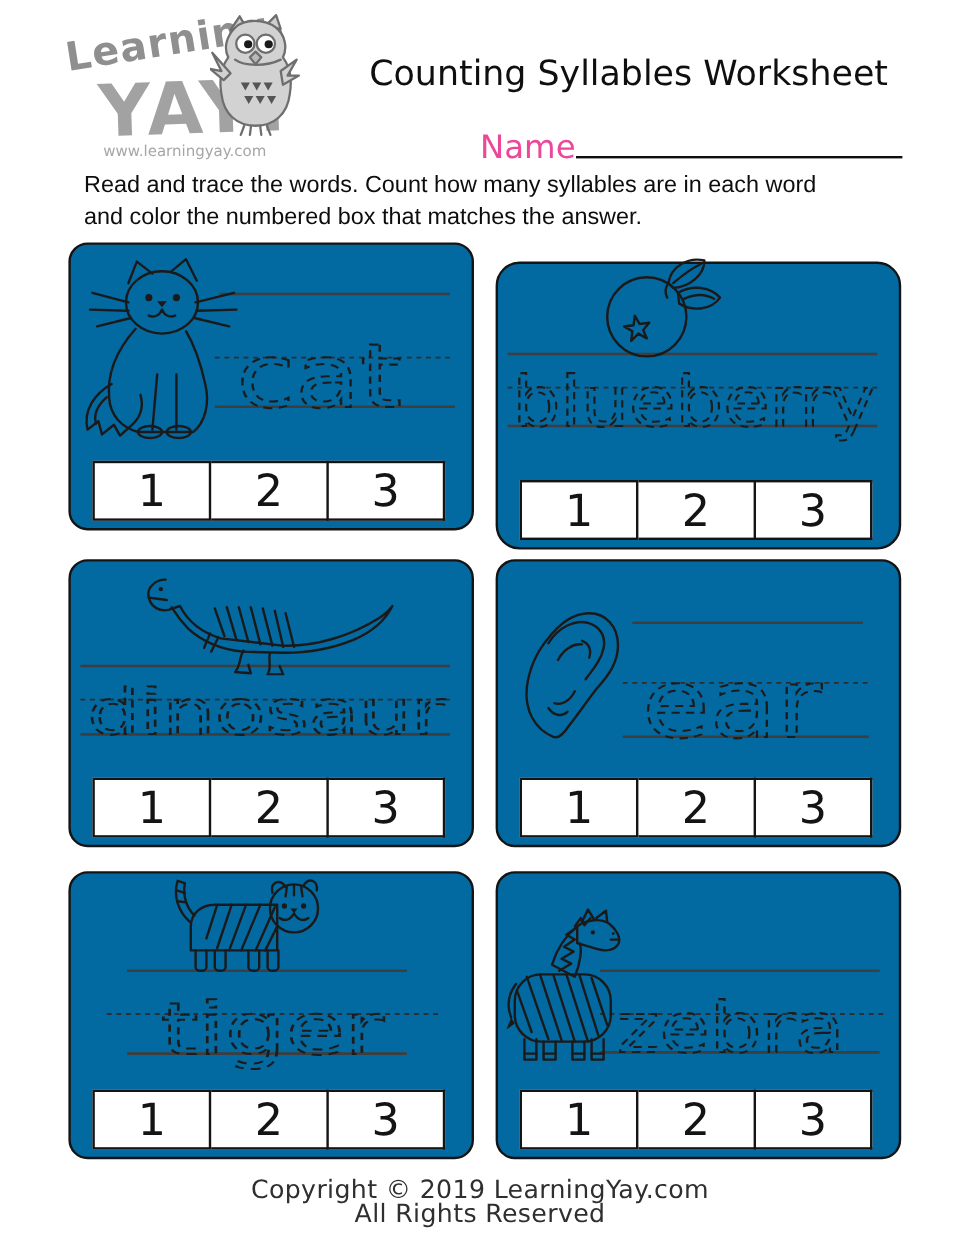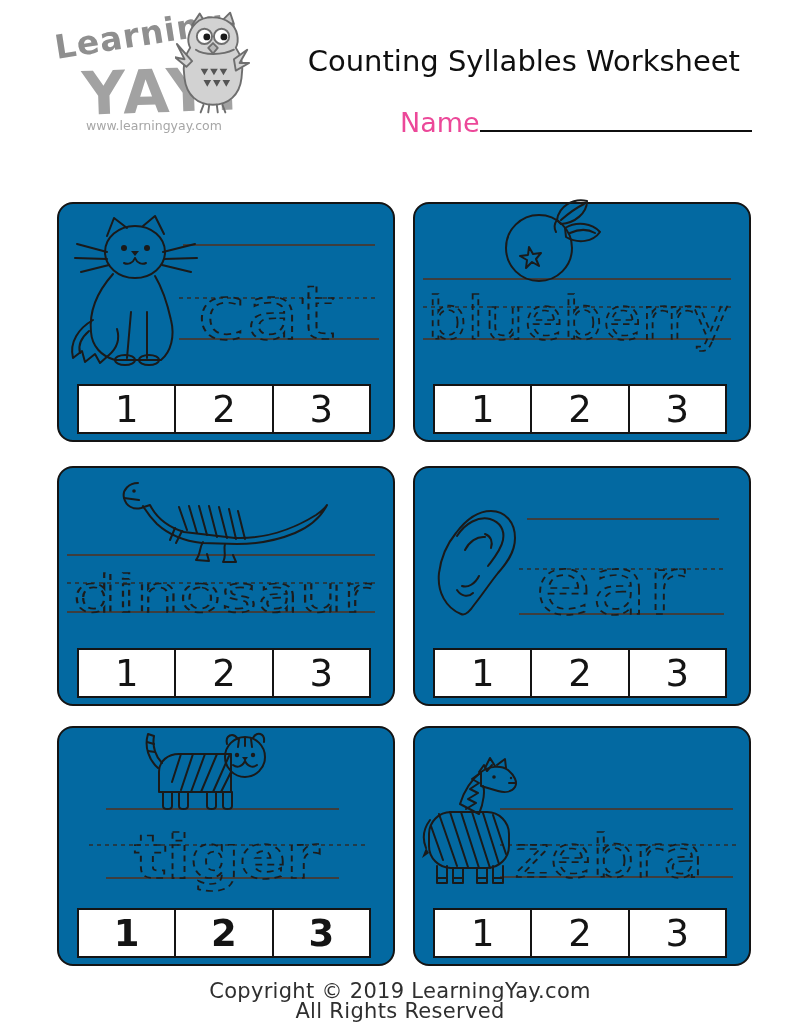--- a/index.html
+++ b/index.html
@@ -72,20 +72,24 @@
       <path class="tri" d="M30,72 h8 l-4,7 Z M40,72 h8 l-4,7 Z M50,72 h8 l-4,7 Z"></path>
       <path d="M30,98 L27,106 M36,98 L35,106 M44,98 L45,106 M50,98 L53,106" fill="none"></path>
     </svg>
     <div class="logo-url">www.learningyay.com</div>
   </div>
 
   <h1 class="title">Counting Syllables Worksheet</h1>
   <div class="name-row">
     <span>Name</span><span class="name-line"></span>
   </div>
+  <p class="instructions">
+    <span>Read and trace the words. Count how many syllables are in each word</span><br>
+    <span>and color the numbered box that matches the answer.</span>
+  </p>
 
   <div class="card" style="left:57px;top:202px;">
     <svg class="write" style="left:120px;top:28px;" width="200" height="122">
       <line class="solid" x1="4" y1="13" x2="196" y2="13"></line>
       <line class="dash" x1="0" y1="66" x2="200" y2="66"></line>
       <line class="solid" x1="0" y1="107" x2="200" y2="107"></line>
       <text class="trace" x="18" y="107" font-size="74" textLength="138" lengthAdjust="spacingAndGlyphs">cat</text>
     </svg>
     <svg class="art" style="left:8px;top:8px;" width="150" height="155" viewBox="0 0 150 155">
       <path d="M40,24 L47,6 L60,16"></path>
@@ -109,21 +113,21 @@
         </div>
       <div class="box">
           <span>2</span>
         </div>
       <div class="box">
           <span>3</span>
         </div>
     </div>
   </div>
 
-  <div class="card" style="left:413px;top:202px;">
+  <div class="card" style="left:413px;top:218px;border-radius:20px;">
     <svg class="write" style="left:8px;top:62px;" width="312" height="112">
       <line class="solid" x1="0" y1="13" x2="308" y2="13"></line>
       <line class="dash" x1="0" y1="41" x2="312" y2="41"></line>
       <line class="solid" x1="0" y1="73" x2="308" y2="73"></line>
       <text class="trace" x="4" y="73" font-size="58" textLength="302" lengthAdjust="spacingAndGlyphs">blueberry</text>
     </svg>
     <svg class="art" style="left:78px;top:-8px;" width="120" height="88" viewBox="0 0 120 88">
       <circle cx="46" cy="52" r="33" fill="#fff"></circle>
       <polygon points="36,51 40,58 48,57 43,63 46,70 39,66 33,72 34,64 27,60 35,59" fill="#fff"></polygon>
       <path d="M64,24 C66,10 80,2 94,5 C94,17 82,27 68,28 Z" fill="#fff"></path>
@@ -195,21 +199,21 @@
         </div>
       <div class="box">
           <span>2</span>
         </div>
       <div class="box">
           <span>3</span>
         </div>
     </div>
   </div>
 
-  <div class="card" style="left:57px;top:726px;font-weight:bold;">
+  <div class="card" style="left:57px;top:726px;">
     <svg class="write" style="left:30px;top:68px;" width="280" height="112">
       <line class="solid" x1="17" y1="13" x2="250" y2="13"></line>
       <line class="dash" x1="0" y1="49" x2="280" y2="49"></line>
       <line class="solid" x1="17" y1="82" x2="250" y2="82"></line>
       <text class="trace" x="45" y="82" font-size="60" textLength="186" lengthAdjust="spacingAndGlyphs">tiger</text>
     </svg>
     <svg class="art" style="left:82px;top:2px;" width="132" height="84" viewBox="0 0 132 84">
       <path d="M17,38 C8,30 3,17 7,4 L13,6 C11,17 15,27 21,33"></path>
       <path d="M6,12 L13,14 M7,21 L14,22"></path>
       <path d="M18,62 L18,42 C18,31 27,24 38,24 L90,24 L90,62 Z" fill="#fff"></path>

